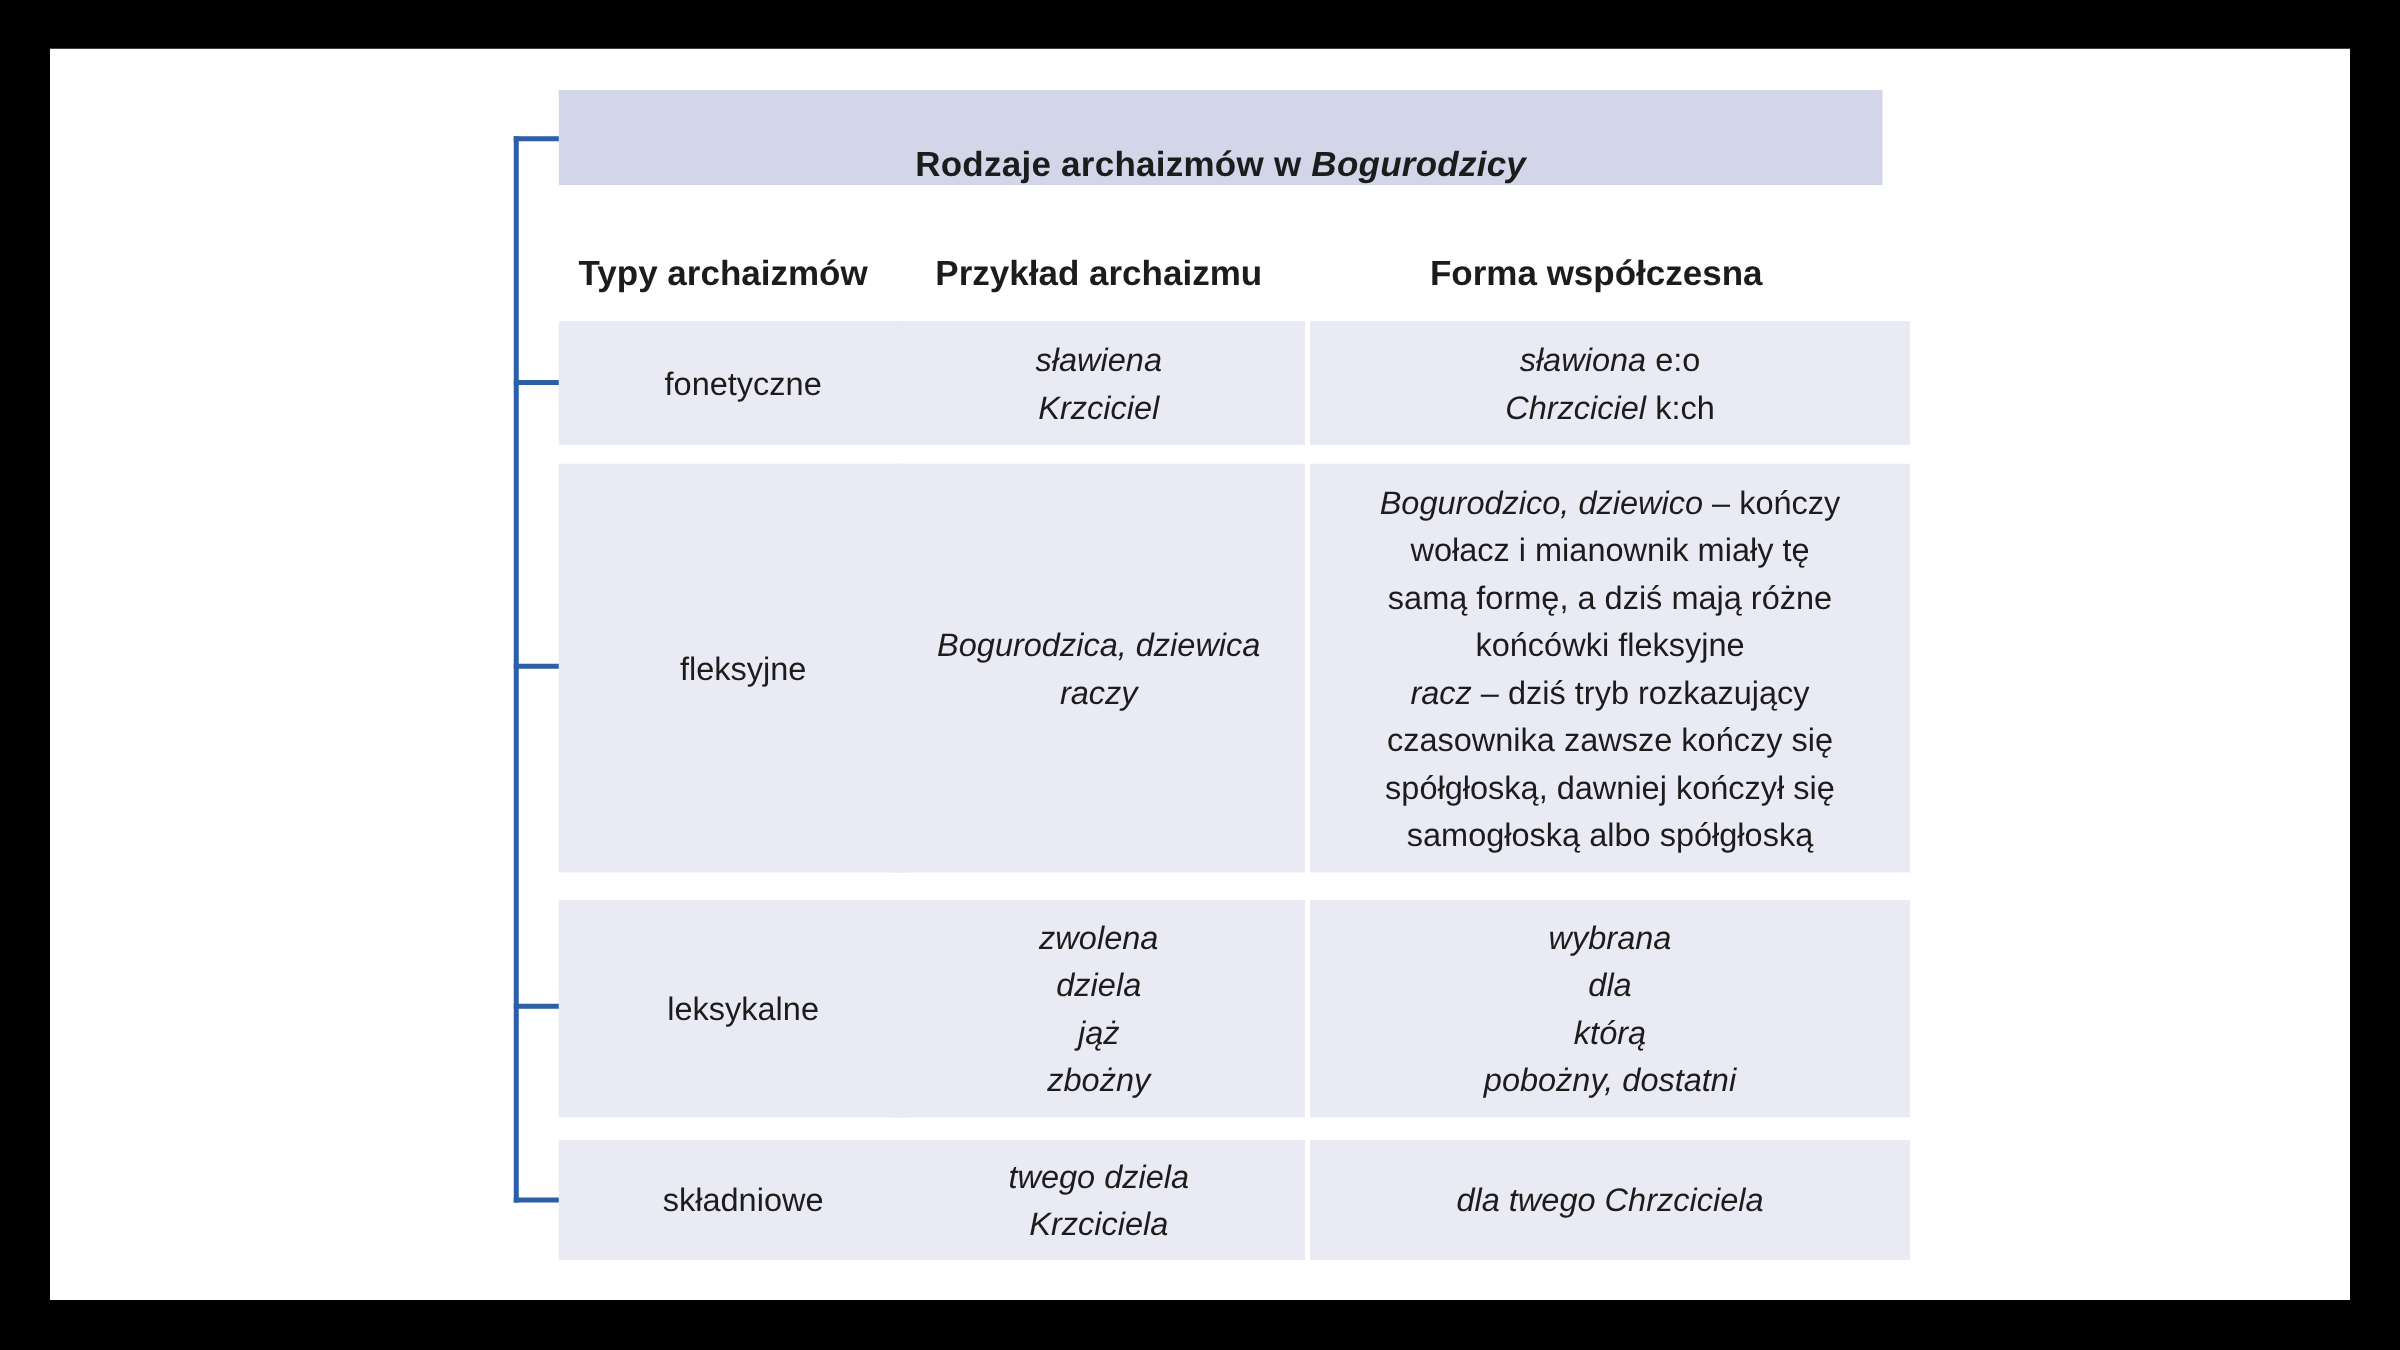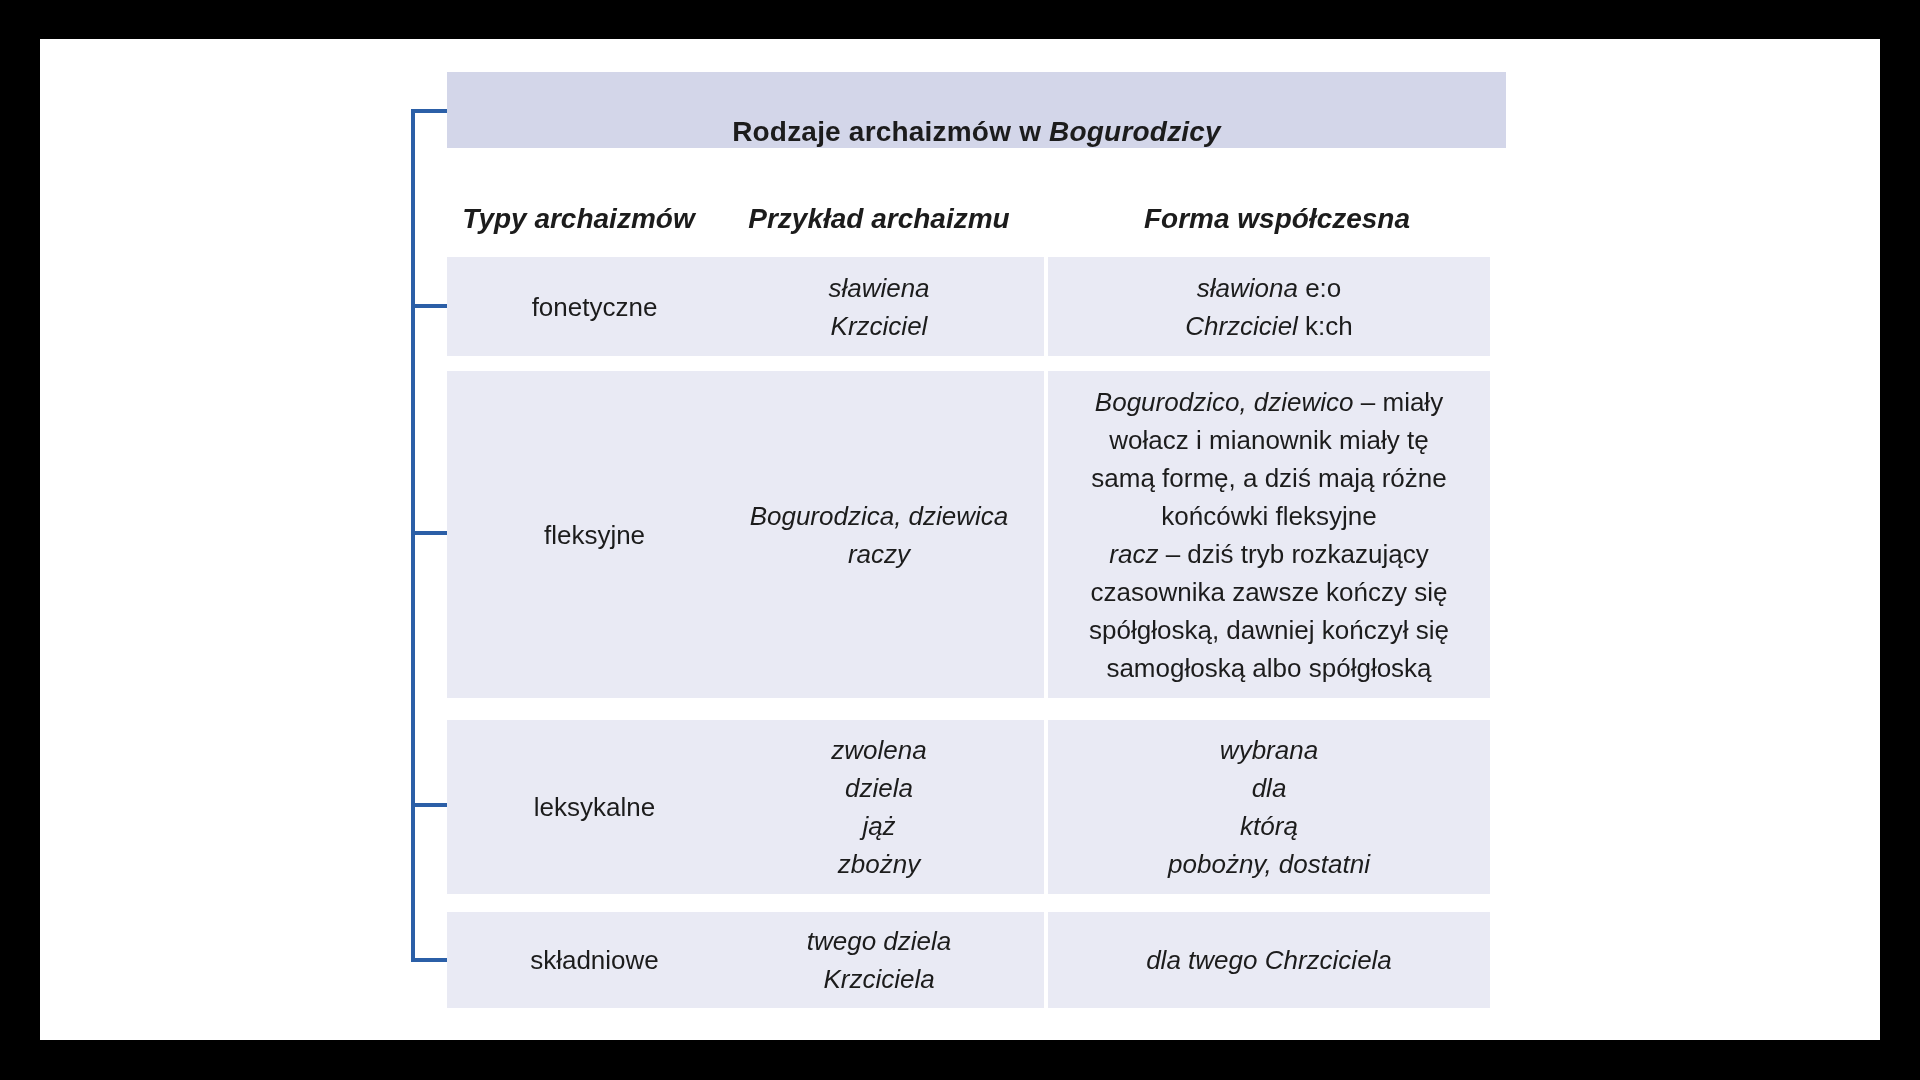--- a/index.html
+++ b/index.html
@@ -20,33 +20,32 @@
   }
   .title {
     font-size:28px; font-weight:bold; color:var(--text,#1c1c1c);
     letter-spacing:0.2px;
   }
   .title .ti { font-style:italic; }
   .colhead {
     position:absolute; top:158px; height:44px; line-height:44px;
     text-align:center; font-size:28px; font-weight:bold;
     color:var(--text,#1c1c1c);
-    font-style:italic;
   }
   .row { position:absolute; left:0; width:1840px; }
   .cell {
     position:absolute; top:0; height:100%;
     background:var(--cell-fill,#e9eaf4);
     display:flex; flex-direction:column; justify-content:center; align-items:center;
     color:var(--text,#1c1c1c); font-size:26px; line-height:38px;
     text-align:center;
   }
   .c1 { left:407px; width:263px;padding-left:16px; }
   .c2 { left:674px; width:330px; }
-  .c3 { left:1008px; width:442px; }
+  .c3 { left:1008px; width:480px; }
   .line { white-space:nowrap; }
   .it { font-style:italic;text-align:right; }
   .vline, .stub { position:absolute; background:var(--accent,#2b5fa7); }
   .vline { left:371px; top:70px; width:4px; height:853px; }
   .stub  { left:371px; width:37px; height:4px; }
 </style>
 </head>
 <body>
 
 <div class="frame">
@@ -78,21 +77,21 @@
           <div class="line"><span class="it">Chrzciciel </span><span>k:ch</span></div>
         </div>
     </div>
     <div class="row" style="top:332px;height:327px">
       <div class="cell c2">
           <div class="line"><span class="it">Bogurodzica, dziewica</span></div>
           <div class="line"><span class="it">raczy</span></div>
         </div>
       <div class="cell c1">fleksyjne</div>
       <div class="cell c3">
-          <div class="line"><span class="it">Bogurodzico, dziewico</span><span> – miały</span></div>
+          <div class="line"><span class="it">Bogurodzico, dziewico</span><span> – kończy</span></div>
           <div class="line"><span>wołacz i mianownik miały tę</span></div>
           <div class="line"><span>samą formę, a dziś mają różne</span></div>
           <div class="line"><span>końcówki fleksyjne</span></div>
           <div class="line"><span class="it">racz</span><span> – dziś tryb rozkazujący</span></div>
           <div class="line"><span>czasownika zawsze kończy się</span></div>
           <div class="line"><span>spółgłoską, dawniej kończył się</span></div>
           <div class="line"><span>samogłoską albo spółgłoską</span></div>
         </div>
     </div>
     <div class="row" style="top:681px;height:174px">

